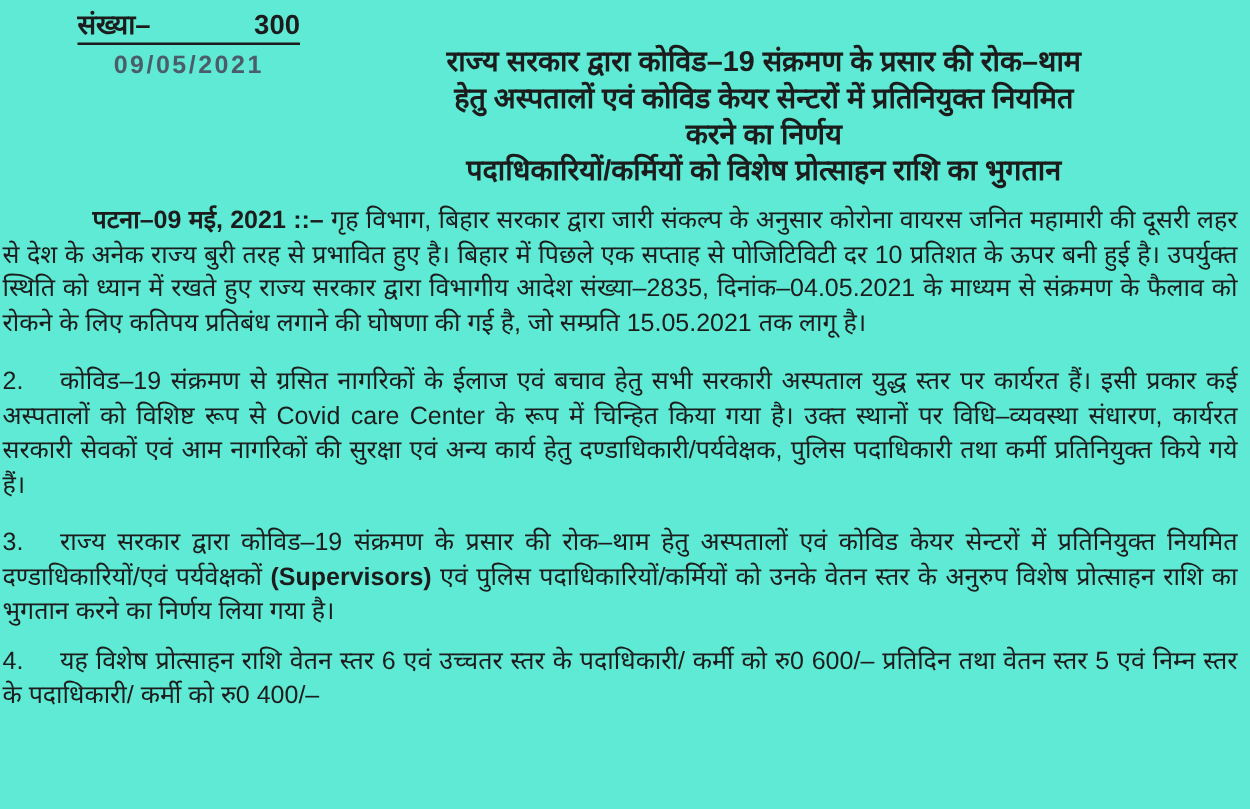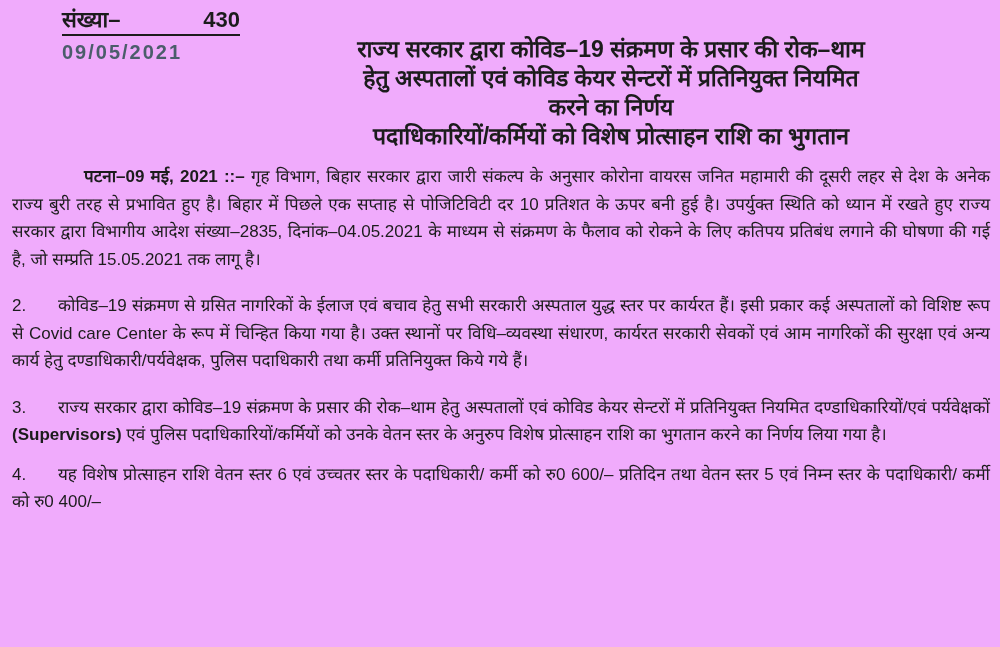--- a/index.html
+++ b/index.html
@@ -48,22 +48,22 @@
     margin-left: 18px;
     margin-right: 36px;
     text-align: center;
     font-weight: bold;
     font-size: 23px;
     line-height: 29px;
     margin-top: 28px;
   }
   .body-block {
     margin-top: 12px;
-    padding: 0 10px 0 12px;
-    font-size: 17px;
+    padding: 0 10px 0 2px;
+    font-size: 20px;
     line-height: 27.5px;
     text-align: justify;
   }
   .para {
     margin: 0 0 19px 0;
   }
   .para.indent {
     text-indent: 72px;
   }
   .body-block p:nth-child(3) { margin-bottom: 12px; }
@@ -72,30 +72,30 @@
     display: inline-block;
     min-width: 46px;
     text-indent: 0;
   }
   .bold { font-weight: bold; }
   .latin { font-family: "Liberation Sans", sans-serif; }
 </style>
 </head>
 <body>
 
-<div class="page" style="color: rgb(28, 28, 28); background: #f0abfc;">
+<div class="page" style="color: rgb(28, 28, 28); background: #5eead4;">
 
   <div class="header-row">
 
     <div class="ref-block">
       <div class="ref-number">
         <span>संख्या–</span>
-        <span>430</span>
+        <span>300</span>
       </div>
-      <div class="ref-date" id="ref-date" style="color: rgb(75, 93, 107);">09/05/2021</div>
+      <div class="ref-date" id="ref-date" style="color: rgb(75, 93, 107); text-align: center;">09/05/2021</div>
     </div>
 
     <div class="title-block" id="title-block">
         <div>राज्य सरकार द्वारा कोविड–19 संक्रमण के प्रसार की रोक–थाम</div>
         <div>हेतु अस्पतालों एवं कोविड केयर सेन्टरों में प्रतिनियुक्त नियमित</div>
         <div>करने का निर्णय</div>
         <div>पदाधिकारियों/कर्मियों को विशेष प्रोत्साहन राशि का भुगतान</div>
       </div>
 
   </div>

